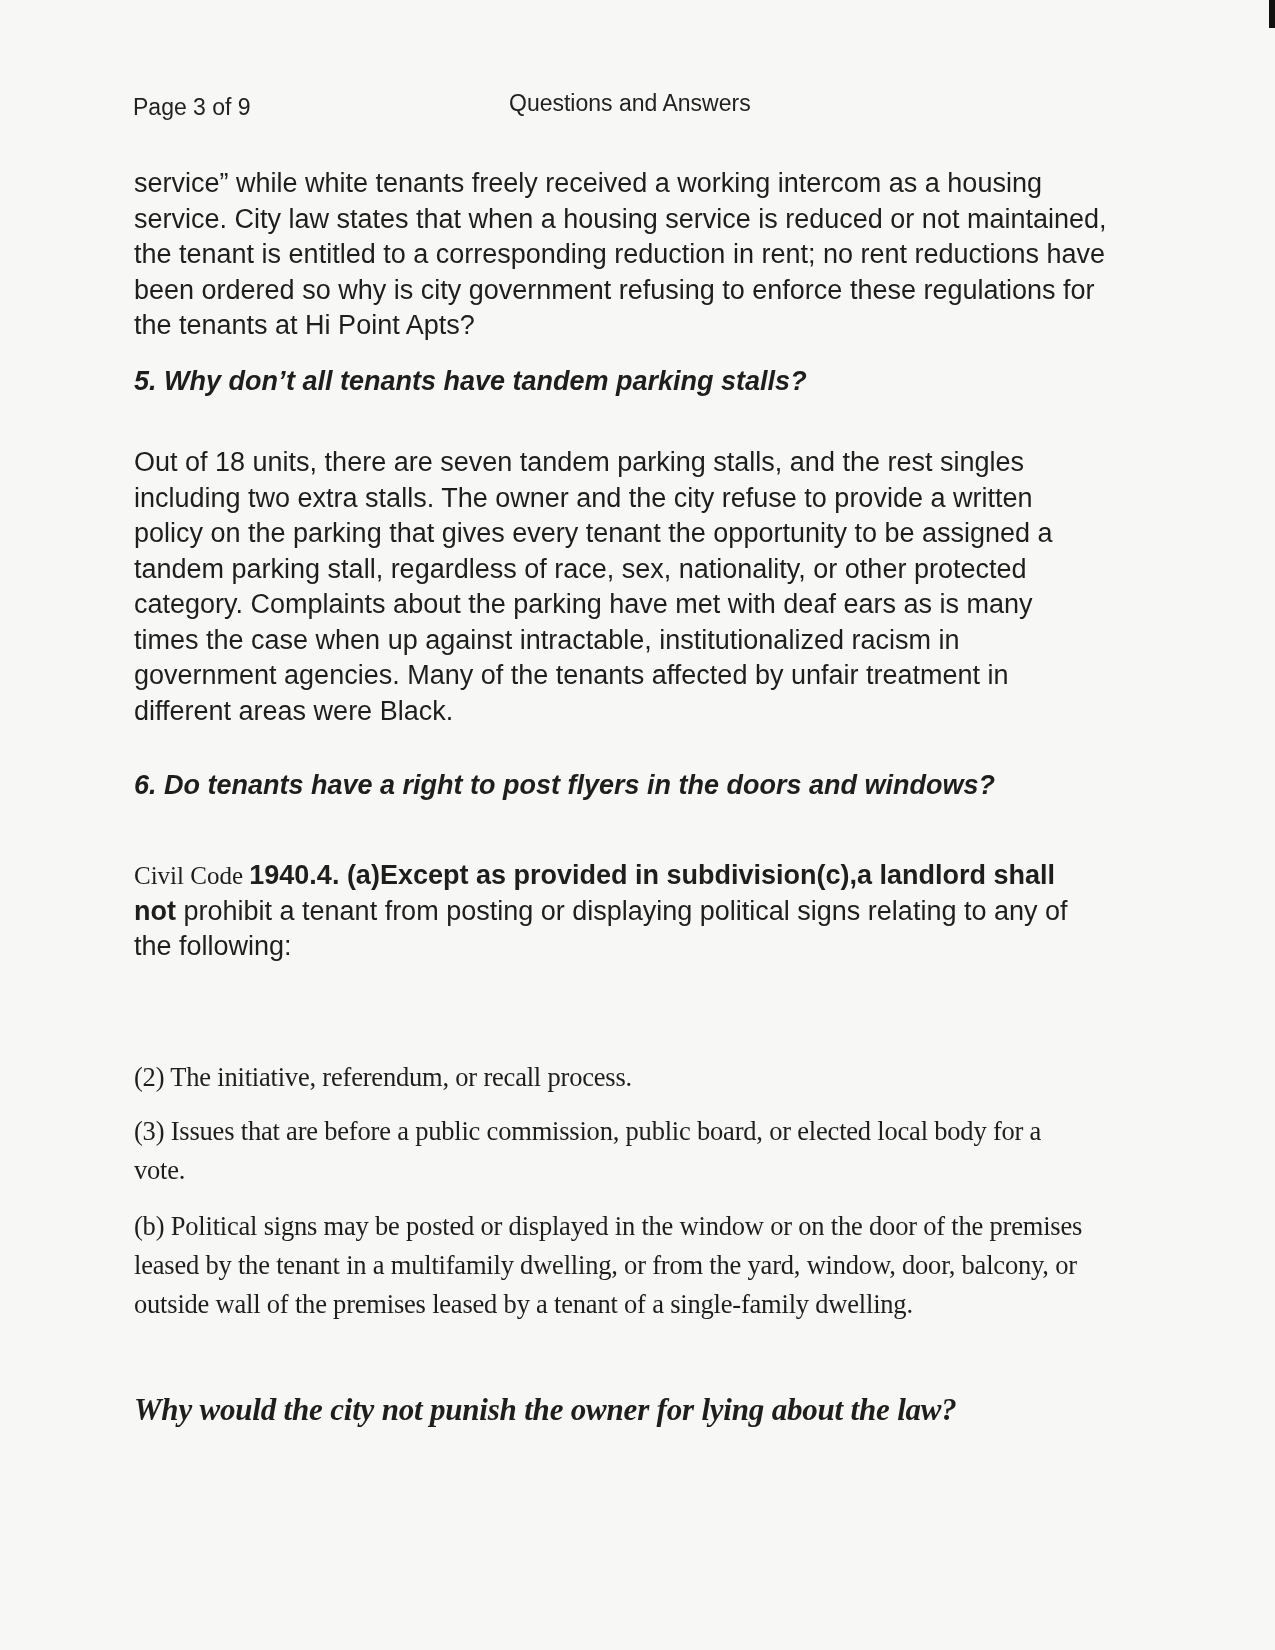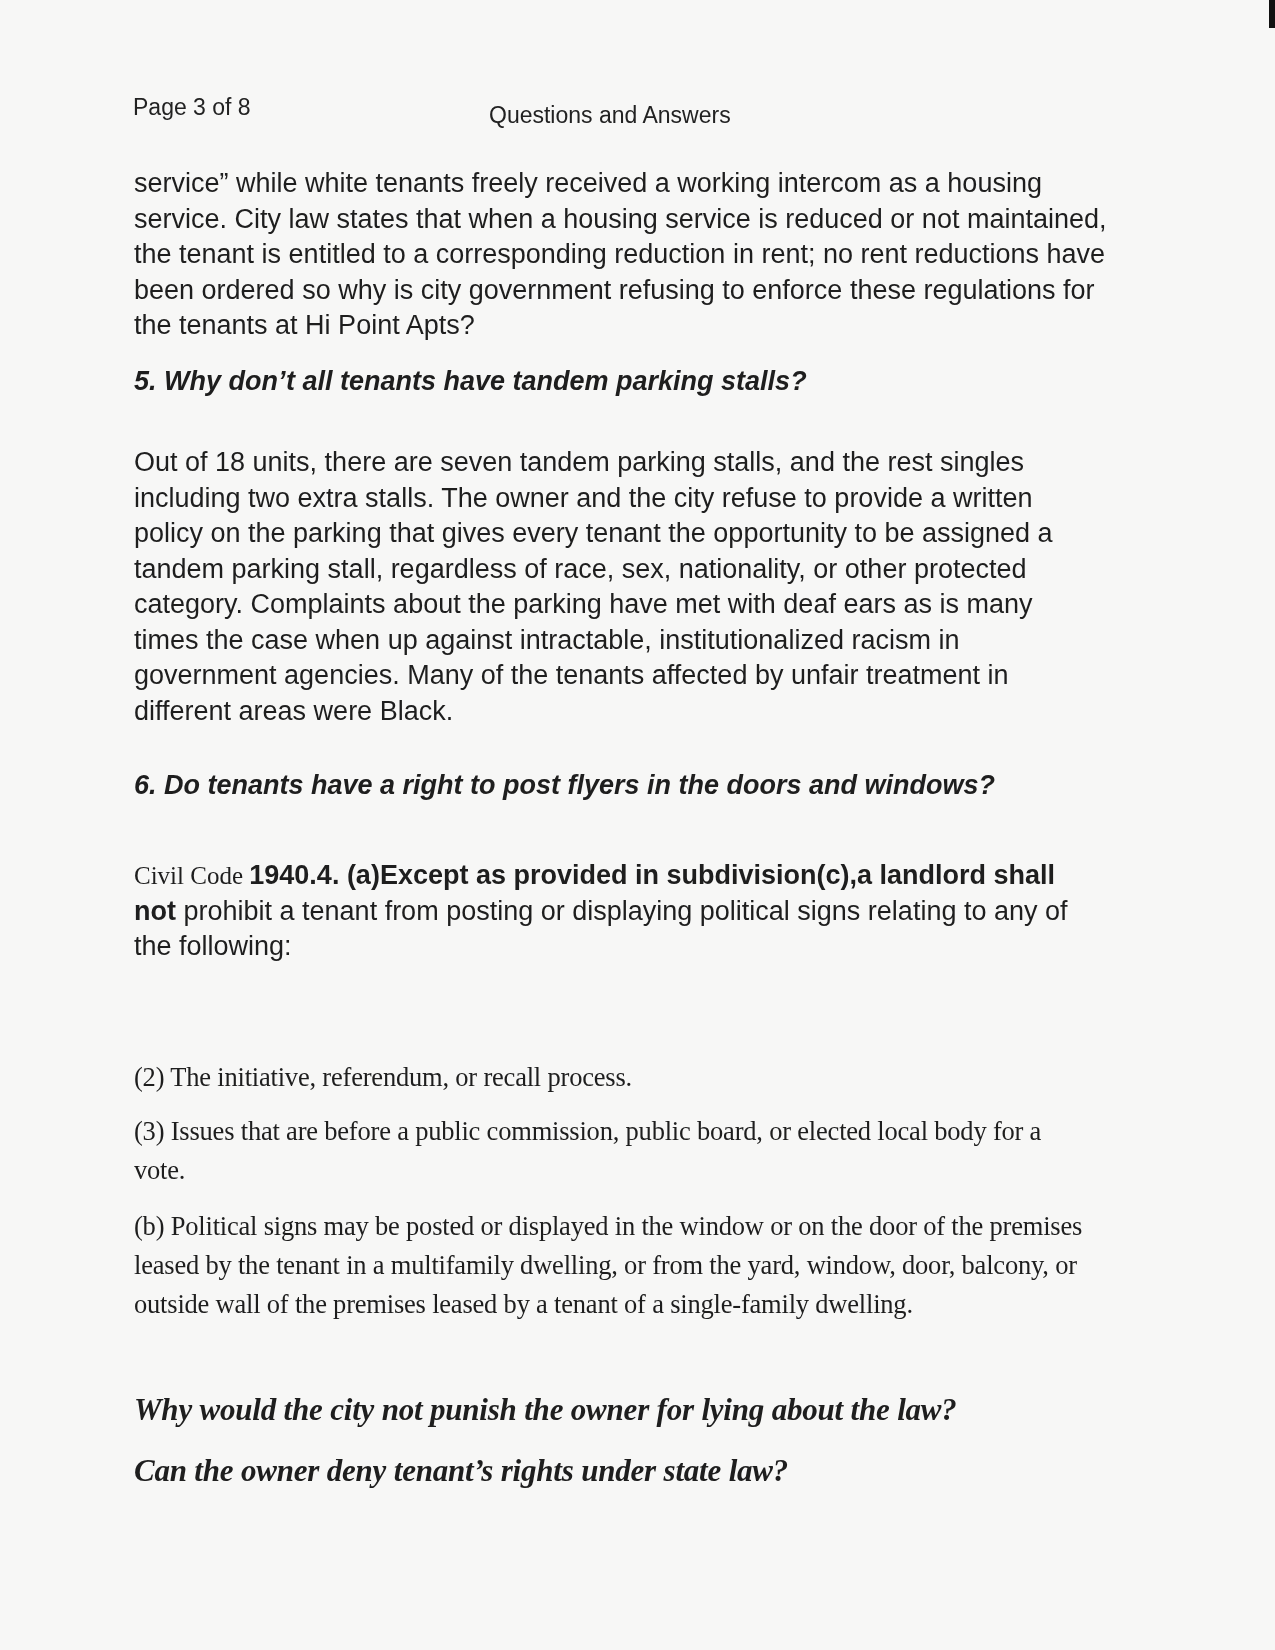--- a/index.html
+++ b/index.html
@@ -11,38 +11,38 @@
       color: #1e1e1e;
     }
     .page { position: absolute; left: 0; top: 0; width: 1275px; height: 1650px; }
     .sans { font-family: "Liberation Sans", sans-serif; margin-top: 18px; }
     .serif { font-family: "Liberation Serif", serif; }
     .header {
       position: absolute; top: 72px; left: 133px; width: 1000px;
       font-size: 23px; color: #222;
     }
     .header .page-num { position: absolute; left: 0; top: 4px; }
-    .header .doc-title { position: absolute; left: 356px; top: 0; margin-top: 12px; }
+    .header .doc-title { position: absolute; left: 376px; top: 0; }
     .block { position: absolute; left: 134px; width: 980px; }
     .body-text { font-size: 27px; line-height: 35.5px; }
     .q-heading { font-size: 27px; font-weight: bold; font-style: italic; }
     .serif-text { font-size: 26.5px; line-height: 39px; letter-spacing: -0.2px; }
     .big-question { font-size: 31px; font-weight: bold; font-style: italic; letter-spacing: -0.2px; margin-top: 12px; }
     b { font-weight: bold; }
     .right-edge { position: absolute; right: 0; top: 0; width: 6px; height: 28px; background: #111; }
   </style>
 </head>
 <body>
 
 <div class="page">
 
   <div class="right-edge"></div>
 
   <div class="header sans">
-    <span class="page-num">Page 3 of 8</span>
+    <span class="page-num">Page 3 of 9</span>
     <span class="doc-title">Questions and Answers</span>
   </div>
 
   <div class="block sans body-text" style="top:148px; width:975px;">service” while white tenants freely received a working intercom as a housing service. City law states that when a housing service is reduced or not maintained, the tenant is entitled to a corresponding reduction in rent; no rent reductions have been ordered so why is city government refusing to enforce these regulations for the tenants at Hi Point Apts?</div>
 
   <div class="block sans q-heading" style="top:348px;">5. Why don’t all tenants have tandem parking stalls?</div>
 
   <div class="block sans body-text" style="top:427px; width:965px;">Out of 18 units, there are seven tandem parking stalls, and the rest singles including two extra stalls.  The owner and the city refuse to provide a written policy on the parking that gives every tenant the opportunity to be assigned a tandem parking stall, regardless of race, sex, nationality, or other protected category. Complaints about the parking have met with deaf ears as is many times the case when up against intractable, institutionalized racism in government agencies. Many of the tenants affected by unfair treatment in different areas were Black.</div>
 
   <div class="block sans q-heading" style="top:752px;">6. Do tenants have a right to post flyers in the doors and windows?</div>
@@ -50,15 +50,14 @@
 
   <div class="block body-text" style="top:858px; width:970px;">
     <span class="serif" style="font-size:25px;text-align:right;">Civil Code </span><b class="sans">1940.4. (a)Except as provided in subdivision(c),a landlord shall not</b><span class="sans"> prohibit a tenant from posting or displaying political signs relating to any of the following:</span>
   </div>
 
   <div class="block serif serif-text" style="top:1058px;">(2) The initiative, referendum, or recall process.</div>
   <div class="block serif serif-text" style="top:1112px; width:960px;">(3) Issues that are before a public commission, public board, or elected local body for a vote.</div>
   <div class="block serif serif-text" style="top:1207px; width:960px;">(b) Political signs may be posted or displayed in the window or on the door of the premises leased by the tenant in a multifamily dwelling, or from the yard, window, door, balcony, or outside wall of the premises leased by a tenant of a single-family dwelling.</div>
 
   <div class="block serif big-question" style="top:1380px;">Why would the city not punish the owner for lying about the law?</div>
-  <div class="block serif big-question" style="top:1441px;">Can the owner deny tenant’s rights under state law?</div>
 
 </div>
 
 </body></html>

